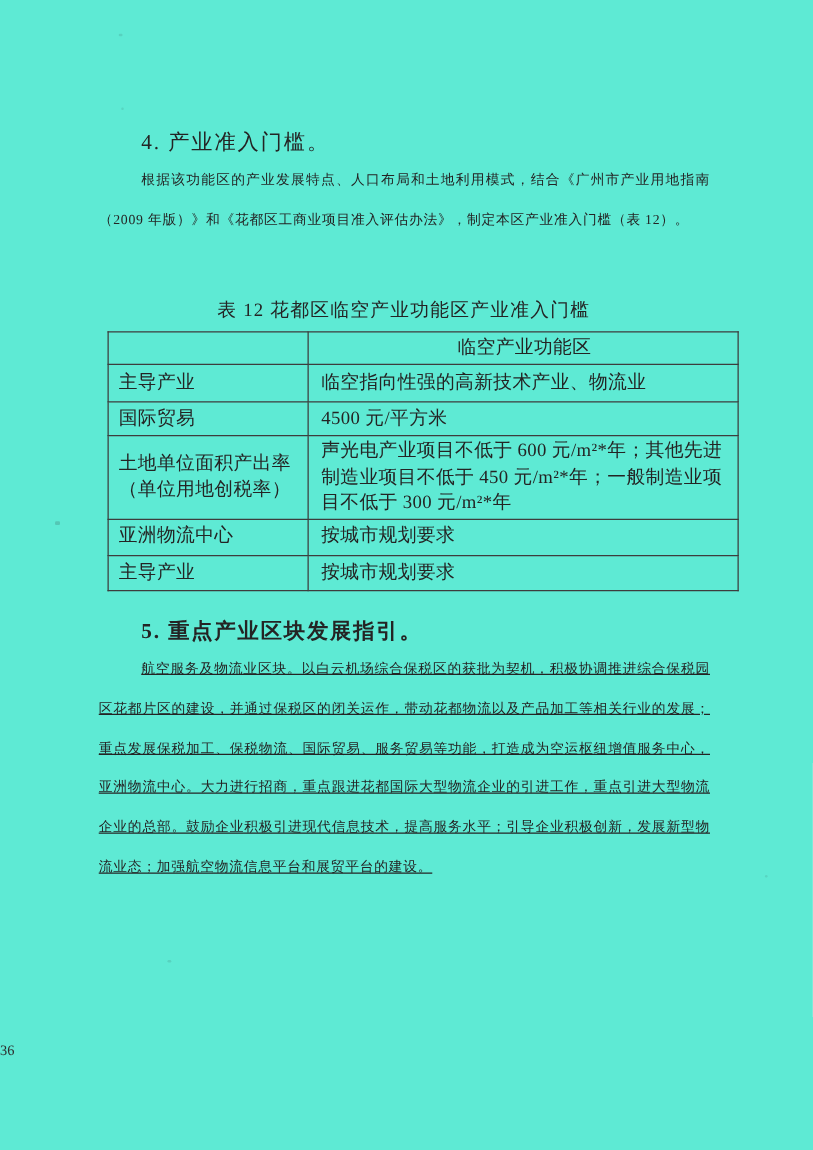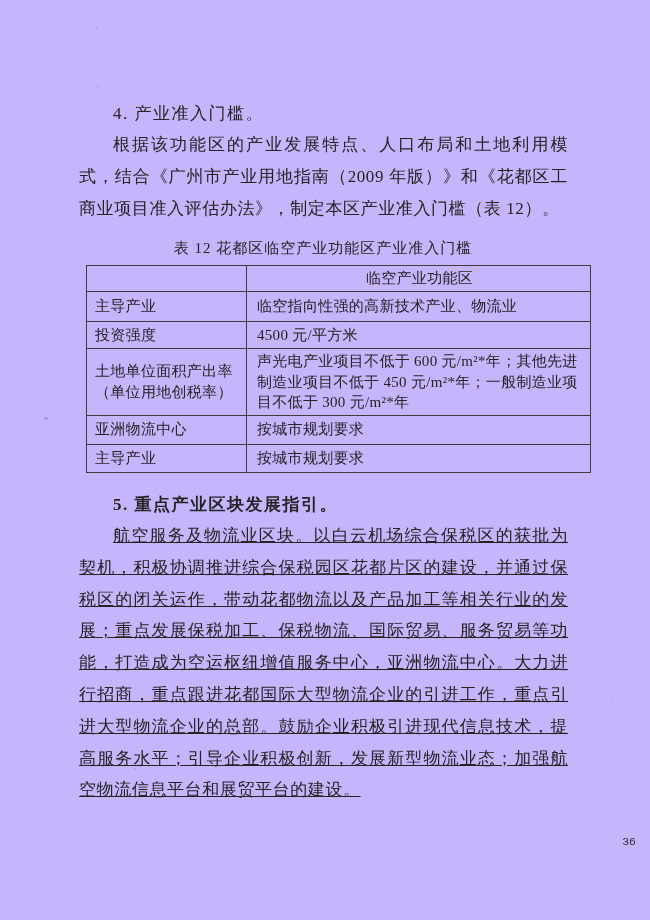--- a/index.html
+++ b/index.html
@@ -4,36 +4,36 @@
 <style>
   html, body { margin: 0; padding: 0; }
   body {
     width: 650px; height: 920px;
     background: #e8e8e8;
     font-family: "Liberation Serif", "DejaVu Serif", serif;
   }
   .sheet {
     position: relative;
     width: 650px; height: 920px;
-    background: #c4b5fd;
+    background: #5eead4;
     overflow: hidden;
     color: #242424;
   }
   .abs { position: absolute; }
   .heading {
     left: 113px;
     font-size: 17px;
     letter-spacing: 1.5px;
     line-height: 32px;
     white-space: nowrap;
   }
   .para {
     left: 79px;
     width: 489px;
-    font-size: 17px;
+    font-size: 11px;
     letter-spacing: 0.6px;
     line-height: 31.8px;
     text-indent: 34px;
     text-align: justify;
     text-align-last: left;
   }
   .caption {
     left: 86px; top: 239px;
     width: 474px;
     font-size: 15px;
@@ -60,23 +60,23 @@
   td.center { text-align: center; }
   tr.rh  { height: 26px; }
   tr.r0  { height: 30px; }
   tr.r1  { height: 27px; }
   tr.r2  { height: 62px; }
   tr.r3  { height: 29px; }
   tr.r4  { height: 28px; }
   .pagenum {
     left: 0; top: 835px;
     width: 636px;
-    text-align: right;
+    text-align: left;
     font-size: 11.5px;
-    font-family: Liberation Mono, monospace;
+    font-family: Liberation Serif, serif;
     color: #2e2e2e;
   }
   .speck {
     position: absolute;
     background: rgba(40,40,40,0.35);
     border-radius: 1px;
   }
 </style>
 </head>
 <body>
@@ -93,21 +93,21 @@
     <tbody>
       <tr class="rh">
         <td class="c1"></td>
         <td class="c2 center">临空产业功能区</td>
       </tr>
       <tr class="r0">
         <td class="c1">主导产业</td>
         <td class="c2">临空指向性强的高新技术产业、物流业</td>
       </tr>
       <tr class="r1">
-        <td class="c1">投资强度</td>
+        <td class="c1">国际贸易</td>
         <td class="c2">4500 元/平方米</td>
       </tr>
       <tr class="r2">
         <td class="c1">
           <div>土地单位面积产出率</div>
           <div>（单位用地创税率）</div>
         </td>
         <td class="c2">声光电产业项目不低于 600 元/m²*年；其他先进制造业项目不低于 450 元/m²*年；一般制造业项目不低于 300 元/m²*年</td>
       </tr>
       <tr class="r3">

